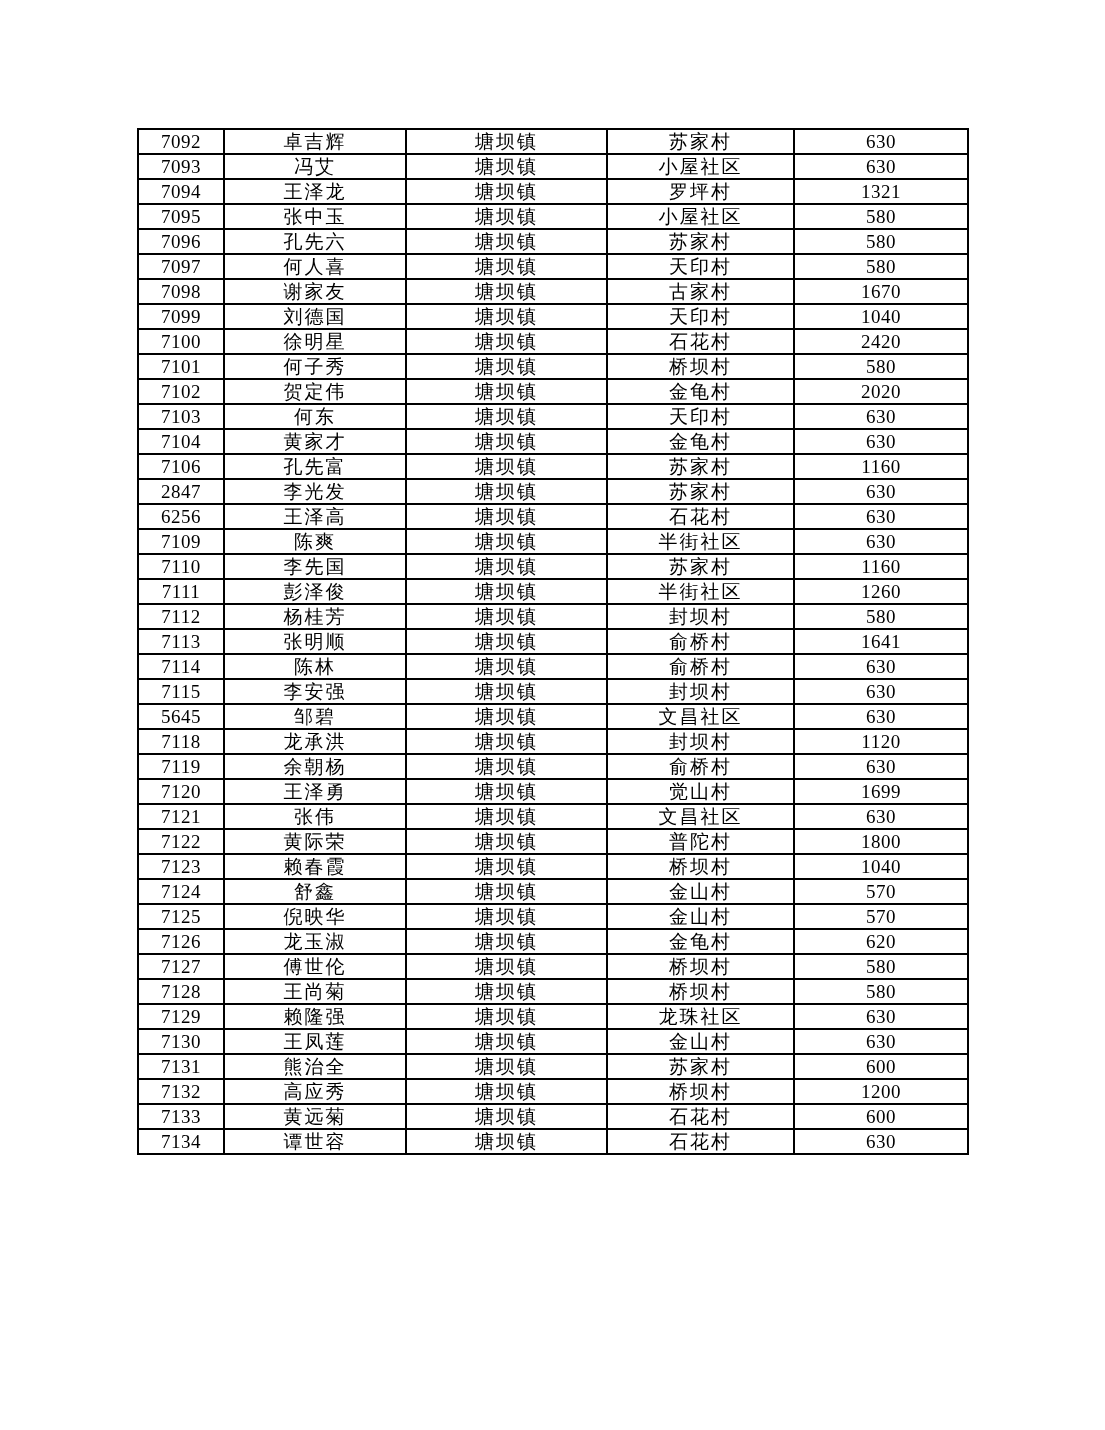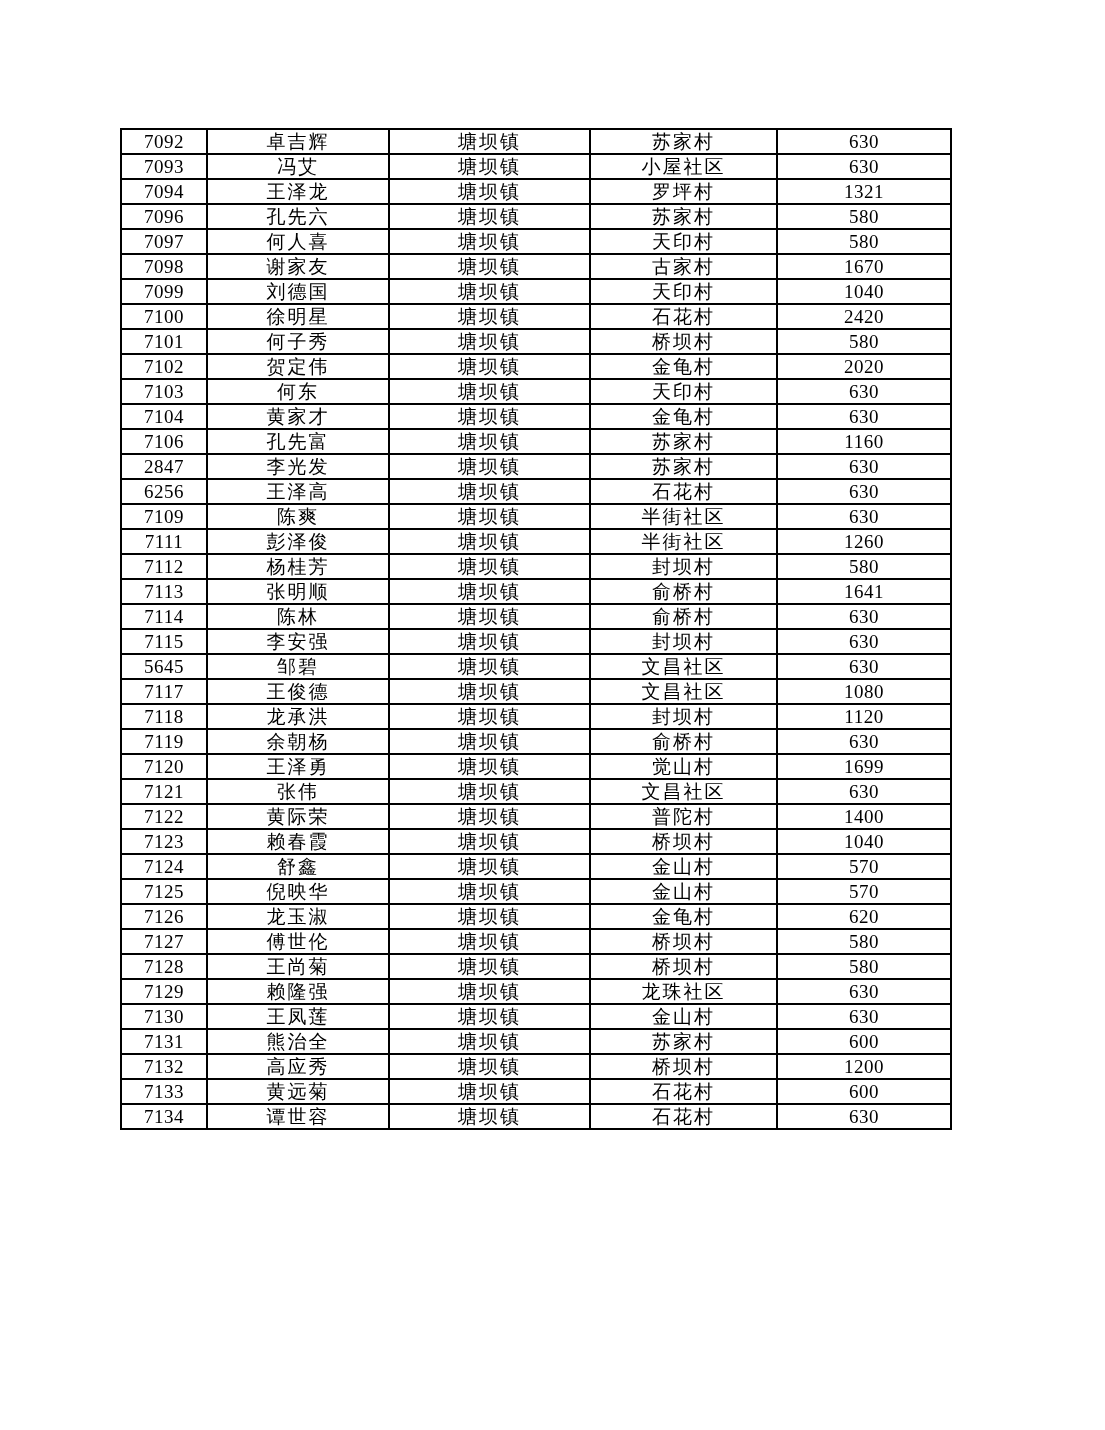--- a/index.html
+++ b/index.html
@@ -11,21 +11,21 @@
     position: relative;
     width: 1105px;
     height: 1430px;
     background: #ffffff;
     overflow: hidden;
     font-family: "Liberation Serif", "DejaVu Serif", serif;
     color: #000000;
   }
   table.data-table {
     position: absolute;
-    left: 120px;
+    left: 137px;
     top: 128px;
     width: 830px;
     border-collapse: collapse;
     table-layout: fixed;
     border-radius: 22px;
   }
   table.data-table td {
     border: 2px solid #000000;
     height: 23px;
     padding: 0;
@@ -71,20 +71,27 @@
           <td class="cell-num">630</td>
         </tr>
         <tr>
           <td class="cell-num">7094</td>
           <td class="cell-cjk">王泽龙</td>
           <td class="cell-cjk">塘坝镇</td>
           <td class="cell-cjk">罗坪村</td>
           <td class="cell-num">1321</td>
         </tr>
         <tr>
+          <td class="cell-num">7095</td>
+          <td class="cell-cjk">张中玉</td>
+          <td class="cell-cjk">塘坝镇</td>
+          <td class="cell-cjk">小屋社区</td>
+          <td class="cell-num">580</td>
+        </tr>
+        <tr>
           <td class="cell-num">7096</td>
           <td class="cell-cjk">孔先六</td>
           <td class="cell-cjk">塘坝镇</td>
           <td class="cell-cjk">苏家村</td>
           <td class="cell-num">580</td>
         </tr>
         <tr>
           <td class="cell-num">7097</td>
           <td class="cell-cjk">何人喜</td>
           <td class="cell-cjk">塘坝镇</td>
@@ -162,20 +169,27 @@
           <td class="cell-num">630</td>
         </tr>
         <tr>
           <td class="cell-num">7109</td>
           <td class="cell-cjk">陈爽</td>
           <td class="cell-cjk">塘坝镇</td>
           <td class="cell-cjk">半街社区</td>
           <td class="cell-num">630</td>
         </tr>
         <tr>
+          <td class="cell-num">7110</td>
+          <td class="cell-cjk">李先国</td>
+          <td class="cell-cjk">塘坝镇</td>
+          <td class="cell-cjk">苏家村</td>
+          <td class="cell-num">1160</td>
+        </tr>
+        <tr>
           <td class="cell-num">7111</td>
           <td class="cell-cjk">彭泽俊</td>
           <td class="cell-cjk">塘坝镇</td>
           <td class="cell-cjk">半街社区</td>
           <td class="cell-num">1260</td>
         </tr>
         <tr>
           <td class="cell-num">7112</td>
           <td class="cell-cjk">杨桂芳</td>
           <td class="cell-cjk">塘坝镇</td>
@@ -204,27 +218,20 @@
           <td class="cell-num">630</td>
         </tr>
         <tr>
           <td class="cell-num">5645</td>
           <td class="cell-cjk">邹碧</td>
           <td class="cell-cjk">塘坝镇</td>
           <td class="cell-cjk">文昌社区</td>
           <td class="cell-num">630</td>
         </tr>
         <tr>
-          <td class="cell-num">7117</td>
-          <td class="cell-cjk">王俊德</td>
-          <td class="cell-cjk">塘坝镇</td>
-          <td class="cell-cjk">文昌社区</td>
-          <td class="cell-num">1080</td>
-        </tr>
-        <tr>
           <td class="cell-num">7118</td>
           <td class="cell-cjk">龙承洪</td>
           <td class="cell-cjk">塘坝镇</td>
           <td class="cell-cjk">封坝村</td>
           <td class="cell-num">1120</td>
         </tr>
         <tr>
           <td class="cell-num">7119</td>
           <td class="cell-cjk">余朝杨</td>
           <td class="cell-cjk">塘坝镇</td>
@@ -243,21 +250,21 @@
           <td class="cell-cjk">张伟</td>
           <td class="cell-cjk">塘坝镇</td>
           <td class="cell-cjk">文昌社区</td>
           <td class="cell-num">630</td>
         </tr>
         <tr>
           <td class="cell-num">7122</td>
           <td class="cell-cjk">黄际荣</td>
           <td class="cell-cjk">塘坝镇</td>
           <td class="cell-cjk">普陀村</td>
-          <td class="cell-num">1400</td>
+          <td class="cell-num">1800</td>
         </tr>
         <tr>
           <td class="cell-num">7123</td>
           <td class="cell-cjk">赖春霞</td>
           <td class="cell-cjk">塘坝镇</td>
           <td class="cell-cjk">桥坝村</td>
           <td class="cell-num">1040</td>
         </tr>
         <tr>
           <td class="cell-num">7124</td>

